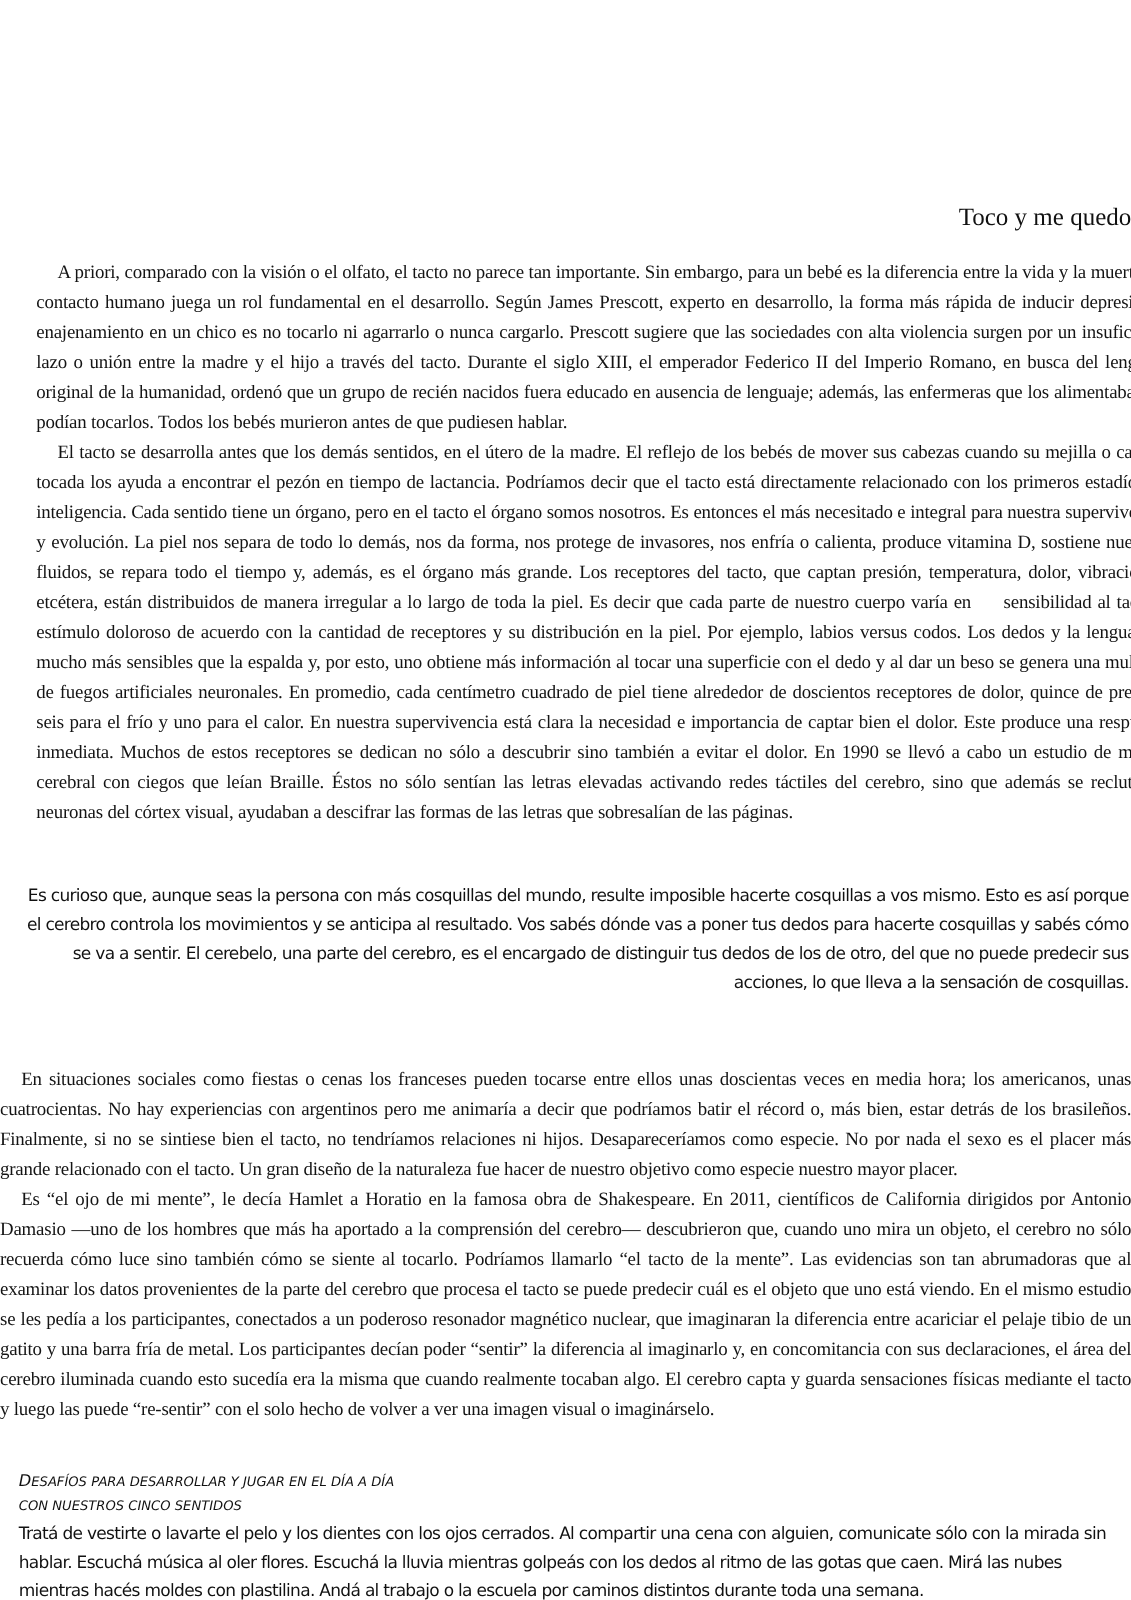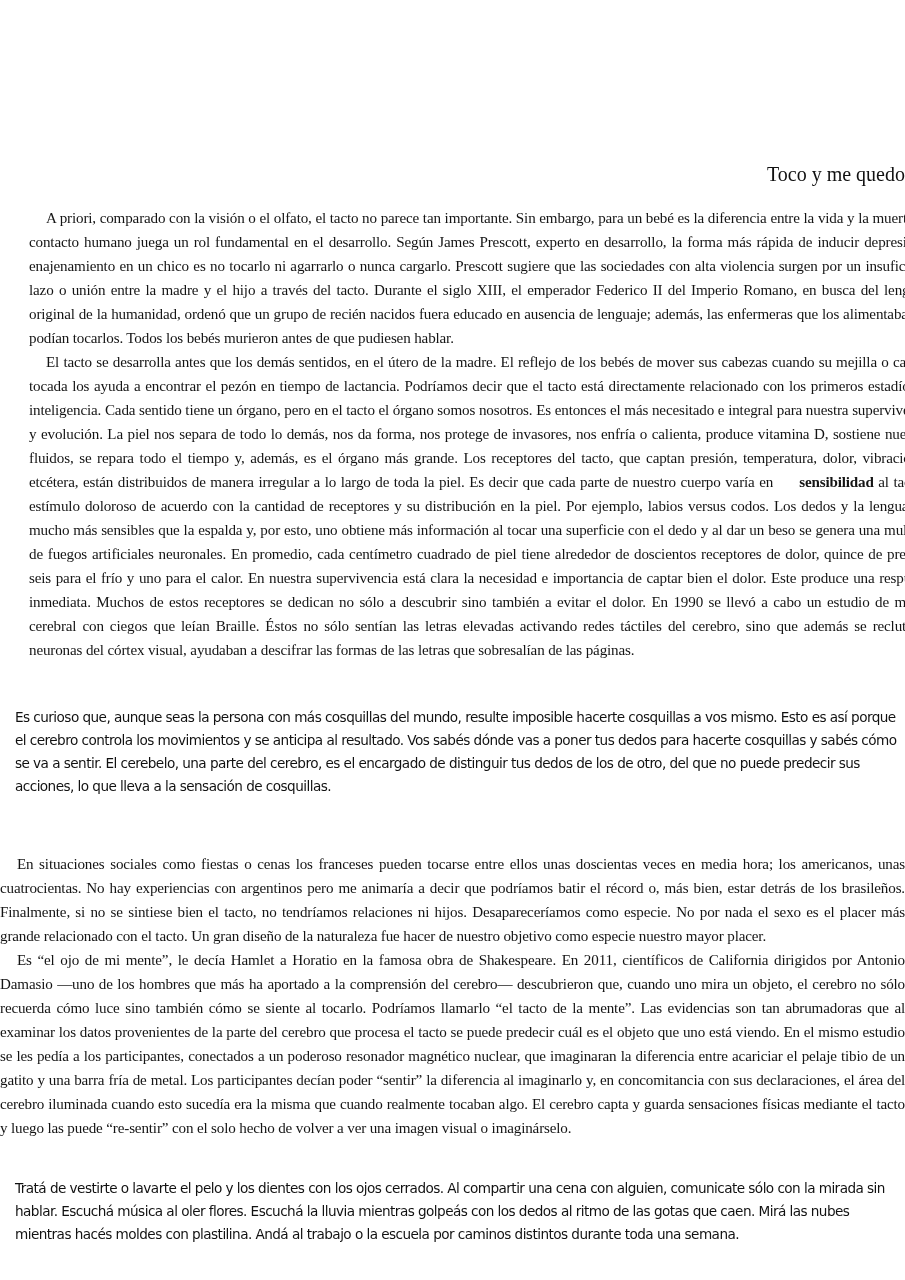--- a/index.html
+++ b/index.html
@@ -17,28 +17,28 @@
   .serif-block {
     position: absolute; left: 0; width: 905px;
     font-family: "Liberation Serif", serif;
     font-size: 15.1px; line-height: 24px;
     letter-spacing: -0.15px;
     text-align: justify;
     color: #141414;
   }
   .serif-block p { margin: 0; text-indent: 17px; }
   .serif-block p.last { text-align-last: left; }
-  .serif-block b { font-weight: bold; }
+  .serif-block b { font-weight: normal; }
   .callout {
     position: absolute; left: 15px; width: 888px; top: 706px;
     font-family: "DejaVu Sans", sans-serif;
     font-size: 13.6px; line-height: 23px;
     letter-spacing: -0.55px;
     color: #111;
-    text-align: left;
+    text-align: right;
   }
   .callout p { margin: 0; }
   .challenges {
     position: absolute; left: 15px; width: 890px; top: 1176px;
     font-family: "DejaVu Sans", sans-serif; color: #111;
   }
   .ch-head {
     font-style: italic; font-size: 10.5px; line-height: 19px;
     text-transform: uppercase; letter-spacing: 0px;
   }
@@ -64,16 +64,20 @@
   <div class="callout">
     <p>Es curioso que, aunque seas la persona con más cosquillas del mundo, resulte imposible hacerte cosquillas a vos mismo. Esto es así porque el cerebro controla los movimientos y se anticipa al resultado. Vos sabés dónde vas a poner tus dedos para hacerte cosquillas y sabés cómo se va a sentir. El cerebelo, una parte del cerebro, es el encargado de distinguir tus dedos de los de otro, del que no puede predecir sus acciones, lo que lleva a la sensación de cosquillas.</p>
   </div>
 
   <div class="serif-block" style="top:852px;">
     <p class="last">En situaciones sociales como fiestas o cenas los franceses pueden tocarse entre ellos unas doscientas veces en media hora; los americanos, unas cuatrocientas. No hay experiencias con argentinos pero me animaría a decir que podríamos batir el récord o, más bien, estar detrás de los brasileños. Finalmente, si no se sintiese bien el tacto, no tendríamos relaciones ni hijos. Desapareceríamos como especie. No por nada el sexo es el placer más grande relacionado con el tacto. Un gran diseño de la naturaleza fue hacer de nuestro objetivo como especie nuestro mayor placer.</p>
     <p class="last">Es “el ojo de mi mente”, le decía Hamlet a Horatio en la famosa obra de Shakespeare. En 2011, científicos de California dirigidos por Antonio Damasio —uno de los hombres que más ha aportado a la comprensión del cerebro— descubrieron que, cuando uno mira un objeto, el cerebro no sólo recuerda cómo luce sino también cómo se siente al tocarlo. Podríamos llamarlo “el tacto de la mente”. Las evidencias son tan abrumadoras que al examinar los datos provenientes de la parte del cerebro que procesa el tacto se puede predecir cuál es el objeto que uno está viendo. En el mismo estudio se les pedía a los participantes, conectados a un poderoso resonador magnético nuclear, que imaginaran la diferencia entre acariciar el pelaje tibio de un gatito y una barra fría de metal. Los participantes decían poder “sentir” la diferencia al imaginarlo y, en concomitancia con sus declaraciones, el área del cerebro iluminada cuando esto sucedía era la misma que cuando realmente tocaban algo. El cerebro capta y guarda sensaciones físicas mediante el tacto y luego las puede “re-sentir” con el solo hecho de volver a ver una imagen visual o imaginárselo.</p>
   </div>
 
   <div class="challenges">
+    <div class="ch-head">
+      <span class="cap">D</span><span>esafíos para desarrollar y jugar en el día a día</span><br>
+      <span>con nuestros cinco sentidos</span>
+    </div>
     <div class="ch-body">Tratá de vestirte o lavarte el pelo y los dientes con los ojos cerrados. Al compartir una cena con alguien, comunicate sólo con la mirada sin hablar. Escuchá música al oler flores. Escuchá la lluvia mientras golpeás con los dedos al ritmo de las gotas que caen. Mirá las nubes mientras hacés moldes con plastilina. Andá al trabajo o la escuela por caminos distintos durante toda una semana.</div>
   </div>
 
 </div>
 
 </body></html>

